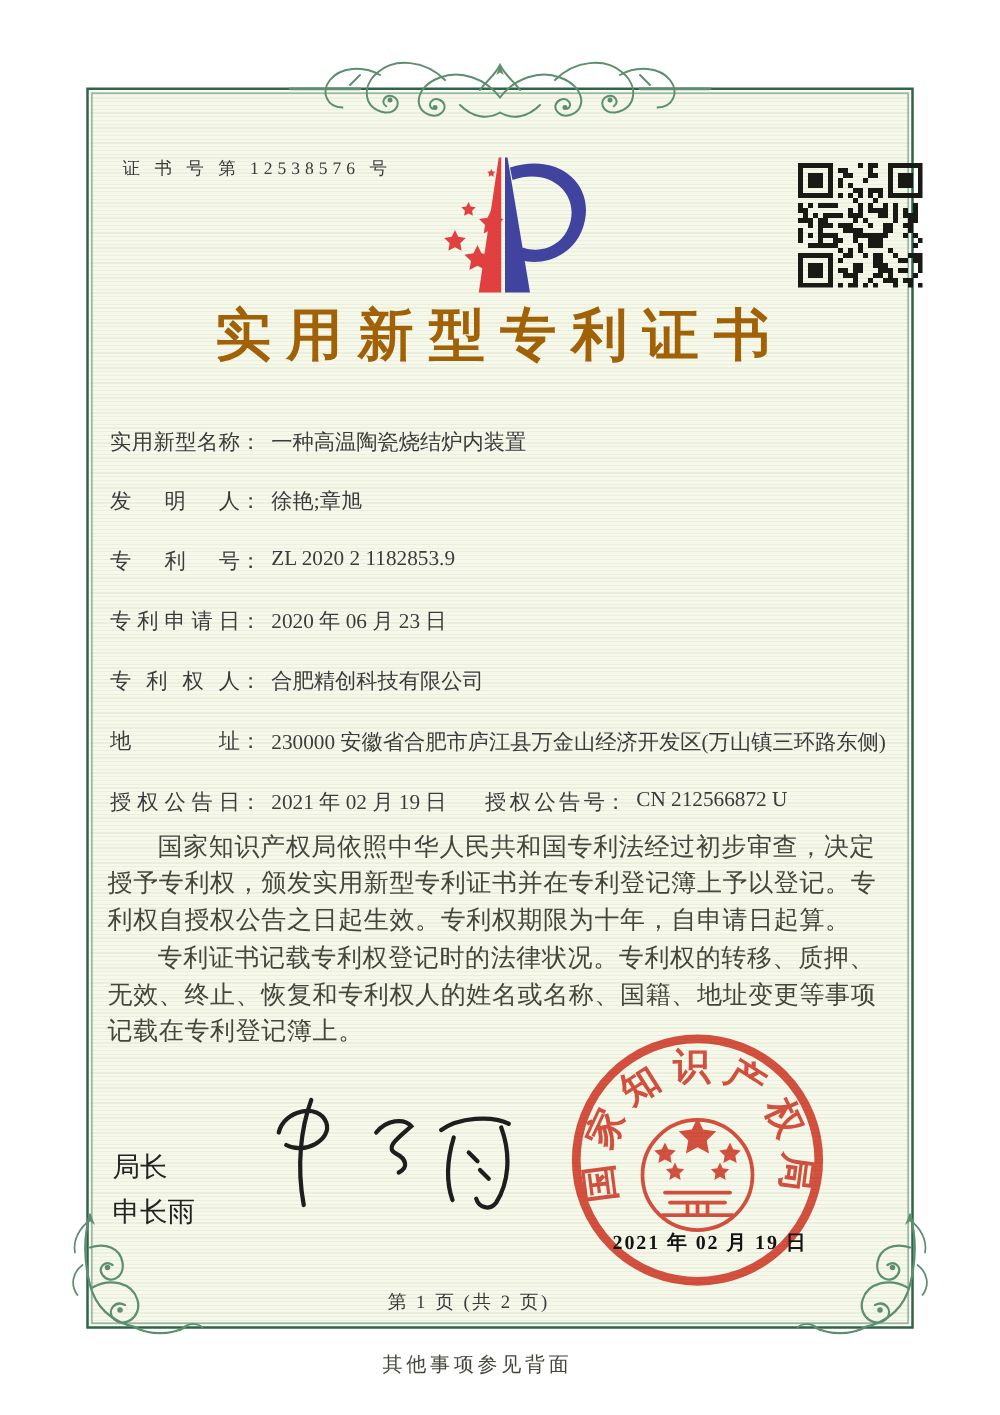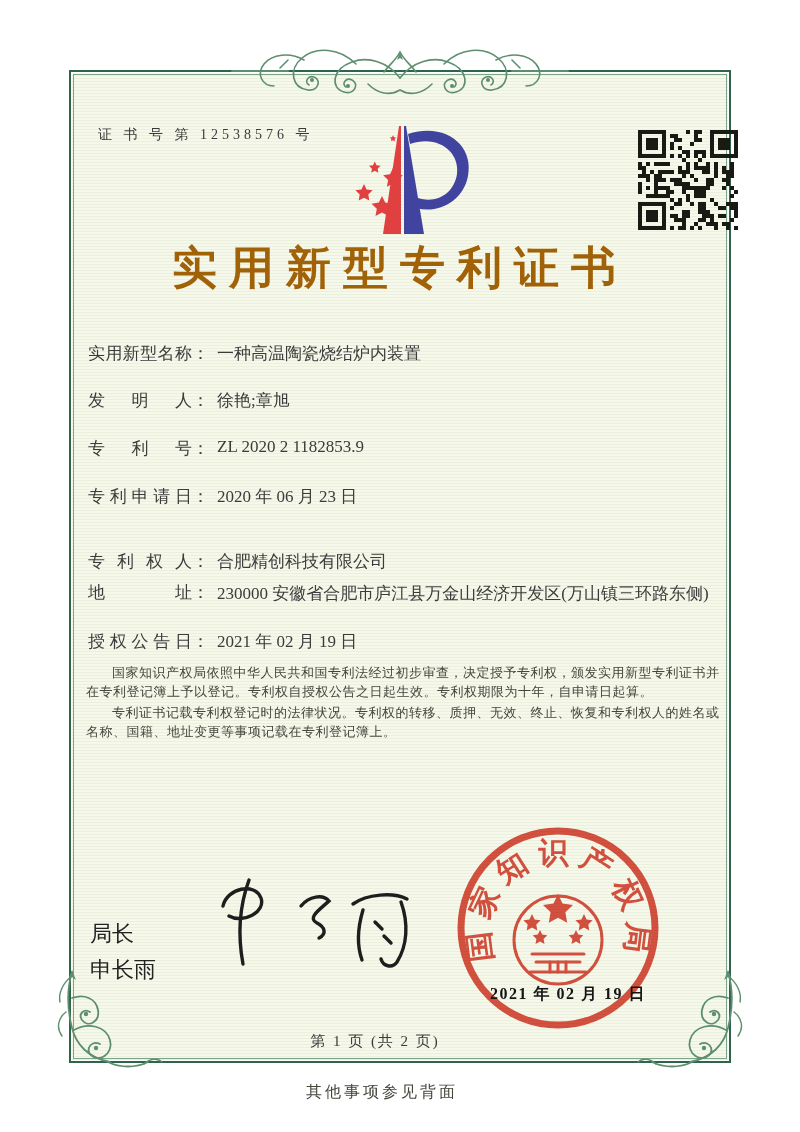--- a/index.html
+++ b/index.html
@@ -34,21 +34,21 @@
     display:inline-block;width:104px;text-align:justify;text-align-last:justify;
     vertical-align:top;
   }
   .frow .colon{display:inline-block;vertical-align:top;}
   .frow .val{display:inline-block;margin-left:8px;vertical-align:top;}
   .frow .val.wrap{white-space:normal;width:505px;line-height:1.55;}
   .grant-no{position:absolute;left:300px;top:0;white-space:nowrap;}
   .grant-no .lab{display:inline-block;width:96px;text-align:justify;text-align-last:justify;}
   .paras{
     position:absolute;left:86px;top:664px;width:634px;
-    font-size:13px;line-height:1.45;color:#45453c;letter-spacing:.5px;
+    font-size:20px;line-height:1.45;color:#45453c;letter-spacing:.5px;
   }
   .paras p{margin:0 0 2px 0;text-indent:2em;}
   .signer{position:absolute;left:90px;top:916px;font-family:"Liberation Sans","DejaVu Sans",sans-serif;
     font-size:22px;line-height:1.65;color:#232323;}
   .sig-svg{position:absolute;left:205px;top:868px;}
   .seal{position:absolute;left:452px;top:822px;opacity:.9;mix-blend-mode:multiply;}
   .seal-date{
     position:absolute;left:490px;top:984px;font-size:16px;color:#141414;letter-spacing:1.5px;
     z-index:5;font-weight:bold;
   }
@@ -439,28 +439,31 @@
     </div>
     <div class="frow" style="top:47px;">
       <span class="lab">发明人</span><span class="colon">：</span><span class="val">徐艳;章旭</span>
     </div>
     <div class="frow" style="top:95px;">
       <span class="lab">专利号</span><span class="colon">：</span><span class="val">ZL 2020 2 1182853.9</span>
     </div>
     <div class="frow" style="top:143px;">
       <span class="lab">专利申请日</span><span class="colon">：</span><span class="val">2020 年 06 月 23 日</span>
     </div>
-    <div class="frow" style="top:191px;margin-top:17px;">
+    <div class="frow" style="top:191px;">
       <span class="lab">专利权人</span><span class="colon">：</span><span class="val">合肥精创科技有限公司</span>
     </div>
     <div class="frow" style="top:239px;">
       <span class="lab">地址</span><span class="colon">：</span><span class="val wrap">230000 安徽省合肥市庐江县万金山经济开发区(万山镇三环路东侧)</span>
     </div>
     <div class="frow" style="top:288px;width:630px;">
       <span class="lab">授权公告日</span><span class="colon">：</span><span class="val">2021 年 02 月 19 日</span>
+      <span class="grant-no">
+        <span class="lab">授权公告号</span><span class="colon">：</span><span class="val">CN 212566872 U</span>
+      </span>
     </div>
   </div>
 
   <div class="paras">
     <p>国家知识产权局依照中华人民共和国专利法经过初步审查，决定授予专利权，颁发实用新型专利证书并在专利登记簿上予以登记。专利权自授权公告之日起生效。专利权期限为十年，自申请日起算。</p>
     <p>专利证书记载专利权登记时的法律状况。专利权的转移、质押、无效、终止、恢复和专利权人的姓名或名称、国籍、地址变更等事项记载在专利登记簿上。</p>
   </div>
 
   <div class="signer">
     <div>局长</div>

